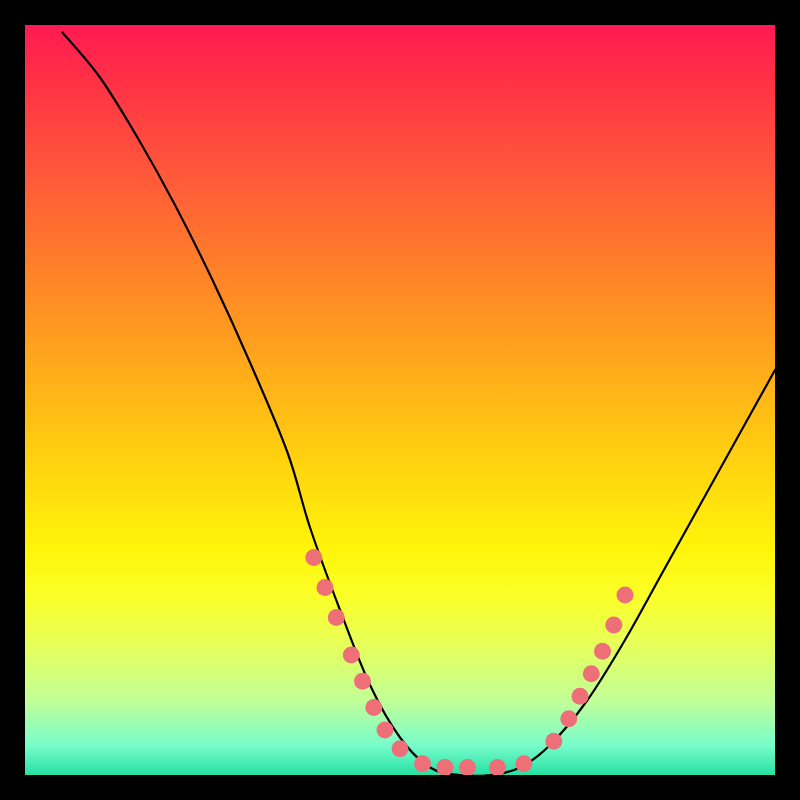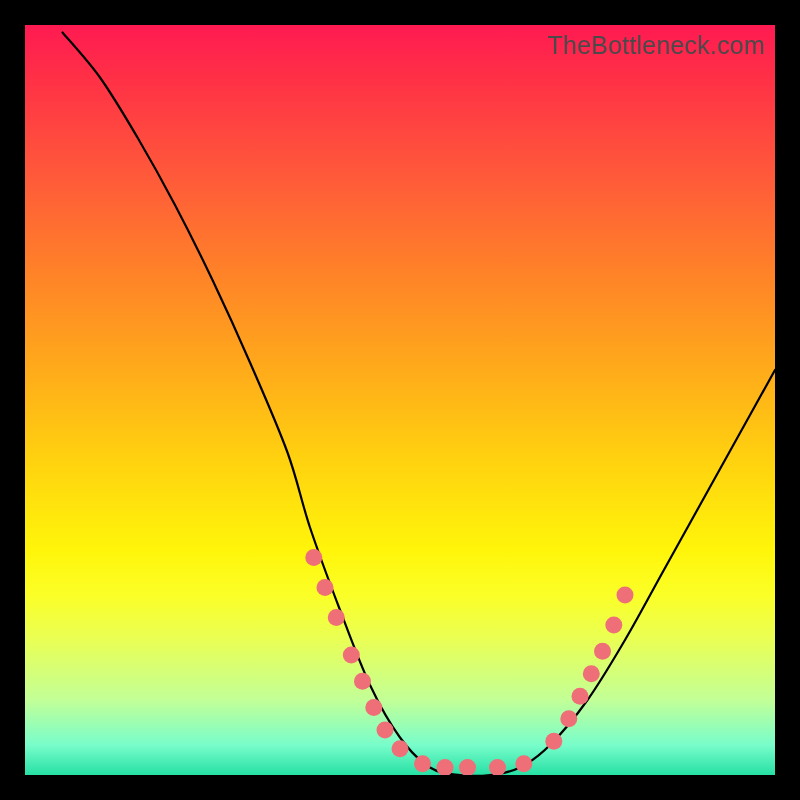--- a/index.html
+++ b/index.html
@@ -54,21 +54,20 @@
     top: 0;
     width: 750px;
     height: 750px;
   }
 </style>
 </head>
 <body>
 
 <div class="frame">
   <div class="plot-area">
-    <div class="watermark">TheBottleneck.com</div>
     <svg class="curve" viewBox="0 0 750 750" preserveAspectRatio="none">
       <path id="curve-path" fill="none" stroke="#000" stroke-width="2.2" stroke-linecap="round" stroke-linejoin="round" d="M 37.5 7.5 C 43.8 15.0, 62.5 35.0, 75.0 52.5 C 87.5 70.0, 100.0 91.3, 112.5 112.5 C 125.0 133.8, 137.5 156.3, 150.0 180.0 C 162.5 203.8, 175.0 228.8, 187.5 255.0 C 200.0 281.3, 212.5 308.7, 225.0 337.5 C 237.5 366.2, 252.5 400.0, 262.5 427.5 C 272.5 455.0, 276.3 476.3, 285.0 502.5 C 293.8 528.8, 305.0 558.8, 315.0 585.0 C 325.0 611.3, 335.0 638.8, 345.0 660.0 C 355.0 681.3, 365.0 698.8, 375.0 712.5 C 385.0 726.3, 395.0 736.3, 405.0 742.5 C 415.0 748.8, 425.0 748.8, 435.0 750.0 C 445.0 751.3, 455.0 751.3, 465.0 750.0 C 475.0 748.8, 485.0 747.5, 495.0 742.5 C 505.0 737.5, 513.8 731.3, 525.0 720.0 C 536.3 708.8, 550.0 692.5, 562.5 675.0 C 575.0 657.5, 587.5 636.3, 600.0 615.0 C 612.5 593.8, 625.0 570.0, 637.5 547.5 C 650.0 525.0, 662.5 502.5, 675.0 480.0 C 687.5 457.5, 700.0 435.0, 712.5 412.5 C 725.0 390.0, 743.8 356.3, 750.0 345.0"></path>
       <g id="dots">
           <circle cx="288.8" cy="532.5" r="8.5" fill="#ef6f78"></circle>
           <circle cx="300.0" cy="562.5" r="8.5" fill="#ef6f78"></circle>
           <circle cx="311.3" cy="592.5" r="8.5" fill="#ef6f78"></circle>
           <circle cx="326.3" cy="630.0" r="8.5" fill="#ef6f78"></circle>
           <circle cx="337.5" cy="656.3" r="8.5" fill="#ef6f78"></circle>
           <circle cx="348.8" cy="682.5" r="8.5" fill="#ef6f78"></circle>
           <circle cx="360.0" cy="705.0" r="8.5" fill="#ef6f78"></circle>

